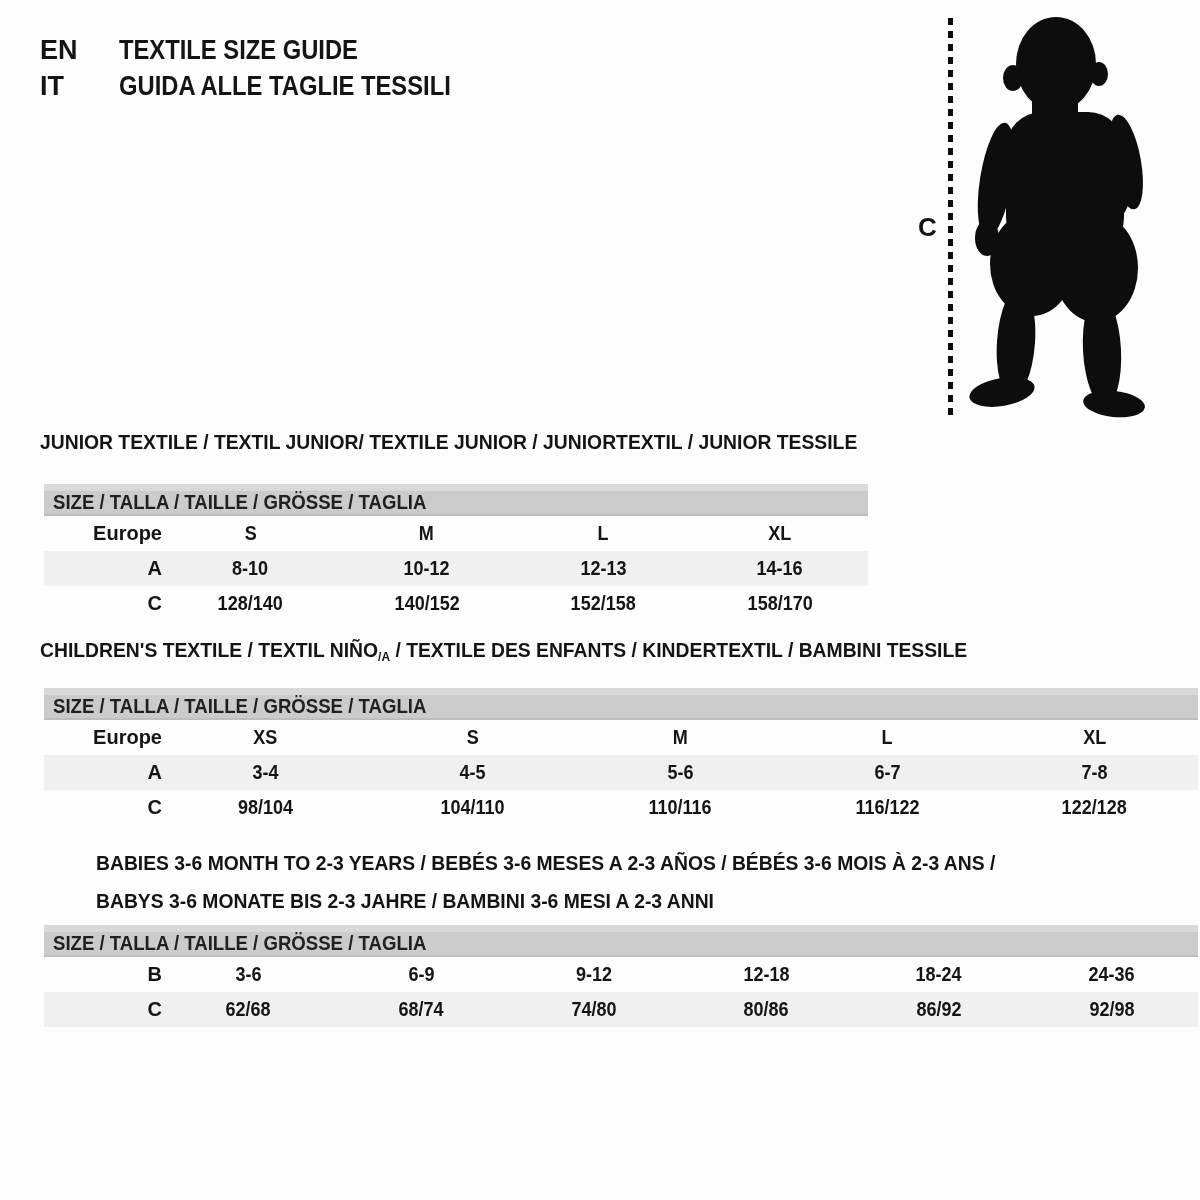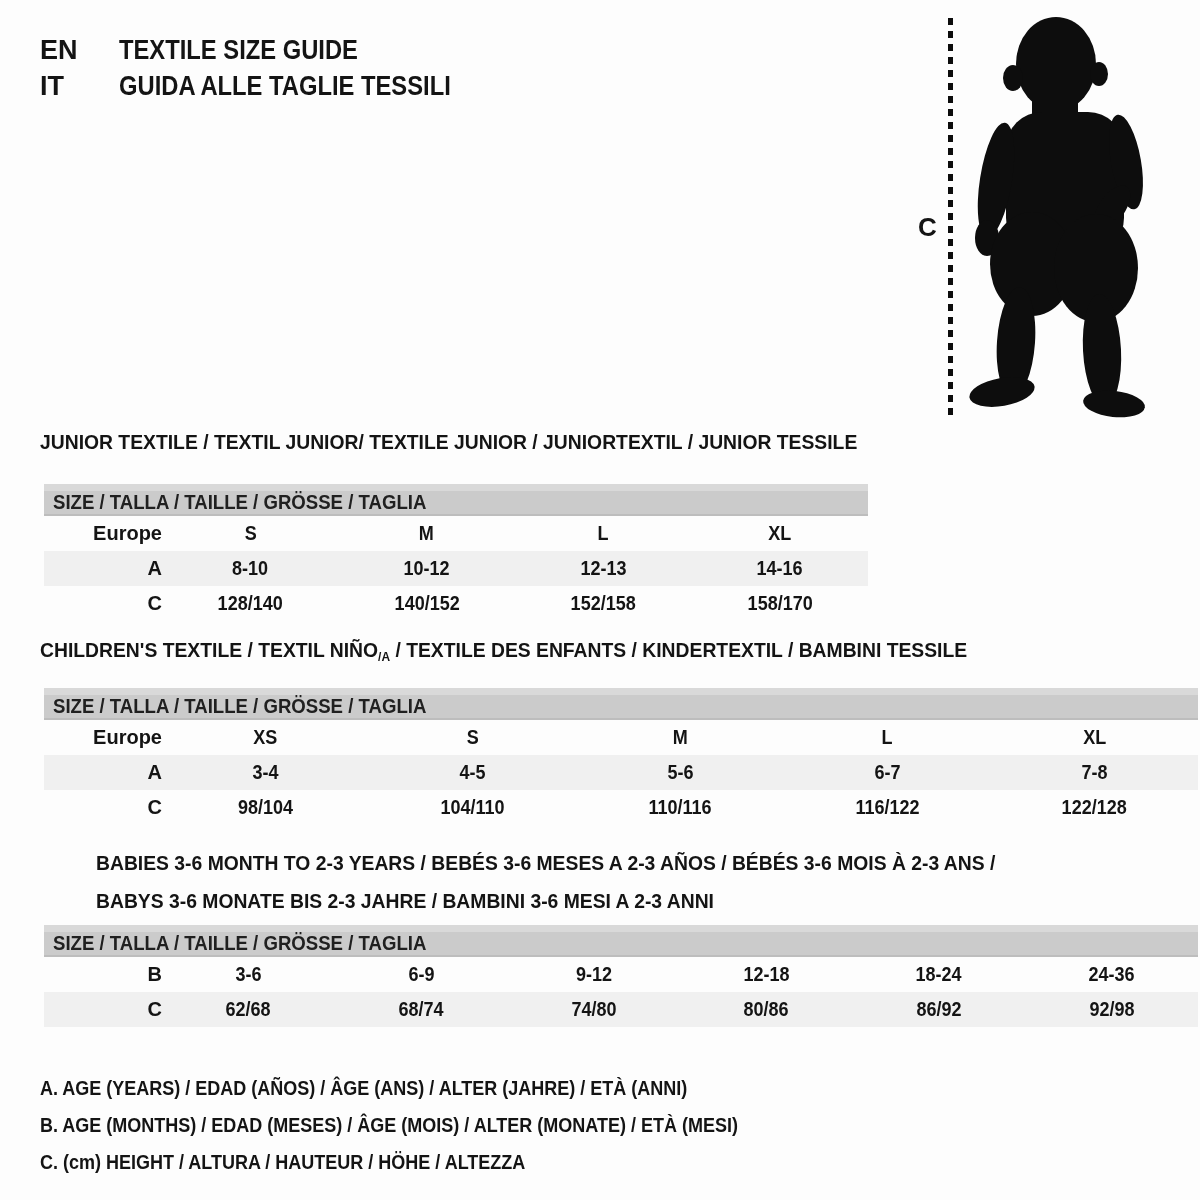--- a/index.html
+++ b/index.html
@@ -182,19 +182,14 @@
       <div class="td label">C</div>
       <div class="td"><span class="cx">62/68</span></div>
       <div class="td"><span class="cx">68/74</span></div>
       <div class="td"><span class="cx">74/80</span></div>
       <div class="td"><span class="cx">80/86</span></div>
       <div class="td"><span class="cx">86/92</span></div>
       <div class="td"><span class="cx">92/98</span></div>
     </div>
   </div>
 
-  <div class="legend">
-    <div class="ln">A. AGE (YEARS) / EDAD (AÑOS) / ÂGE (ANS) / ALTER (JAHRE) / ETÀ (ANNI)</div>
-    <div class="ln">B. AGE (MONTHS) / EDAD (MESES) / ÂGE (MOIS) / ALTER (MONATE) / ETÀ (MESI)</div>
-    <div class="ln">C. (cm) HEIGHT / ALTURA / HAUTEUR / HÖHE / ALTEZZA</div>
-  </div>
 
 </div>
 
 </body></html>

